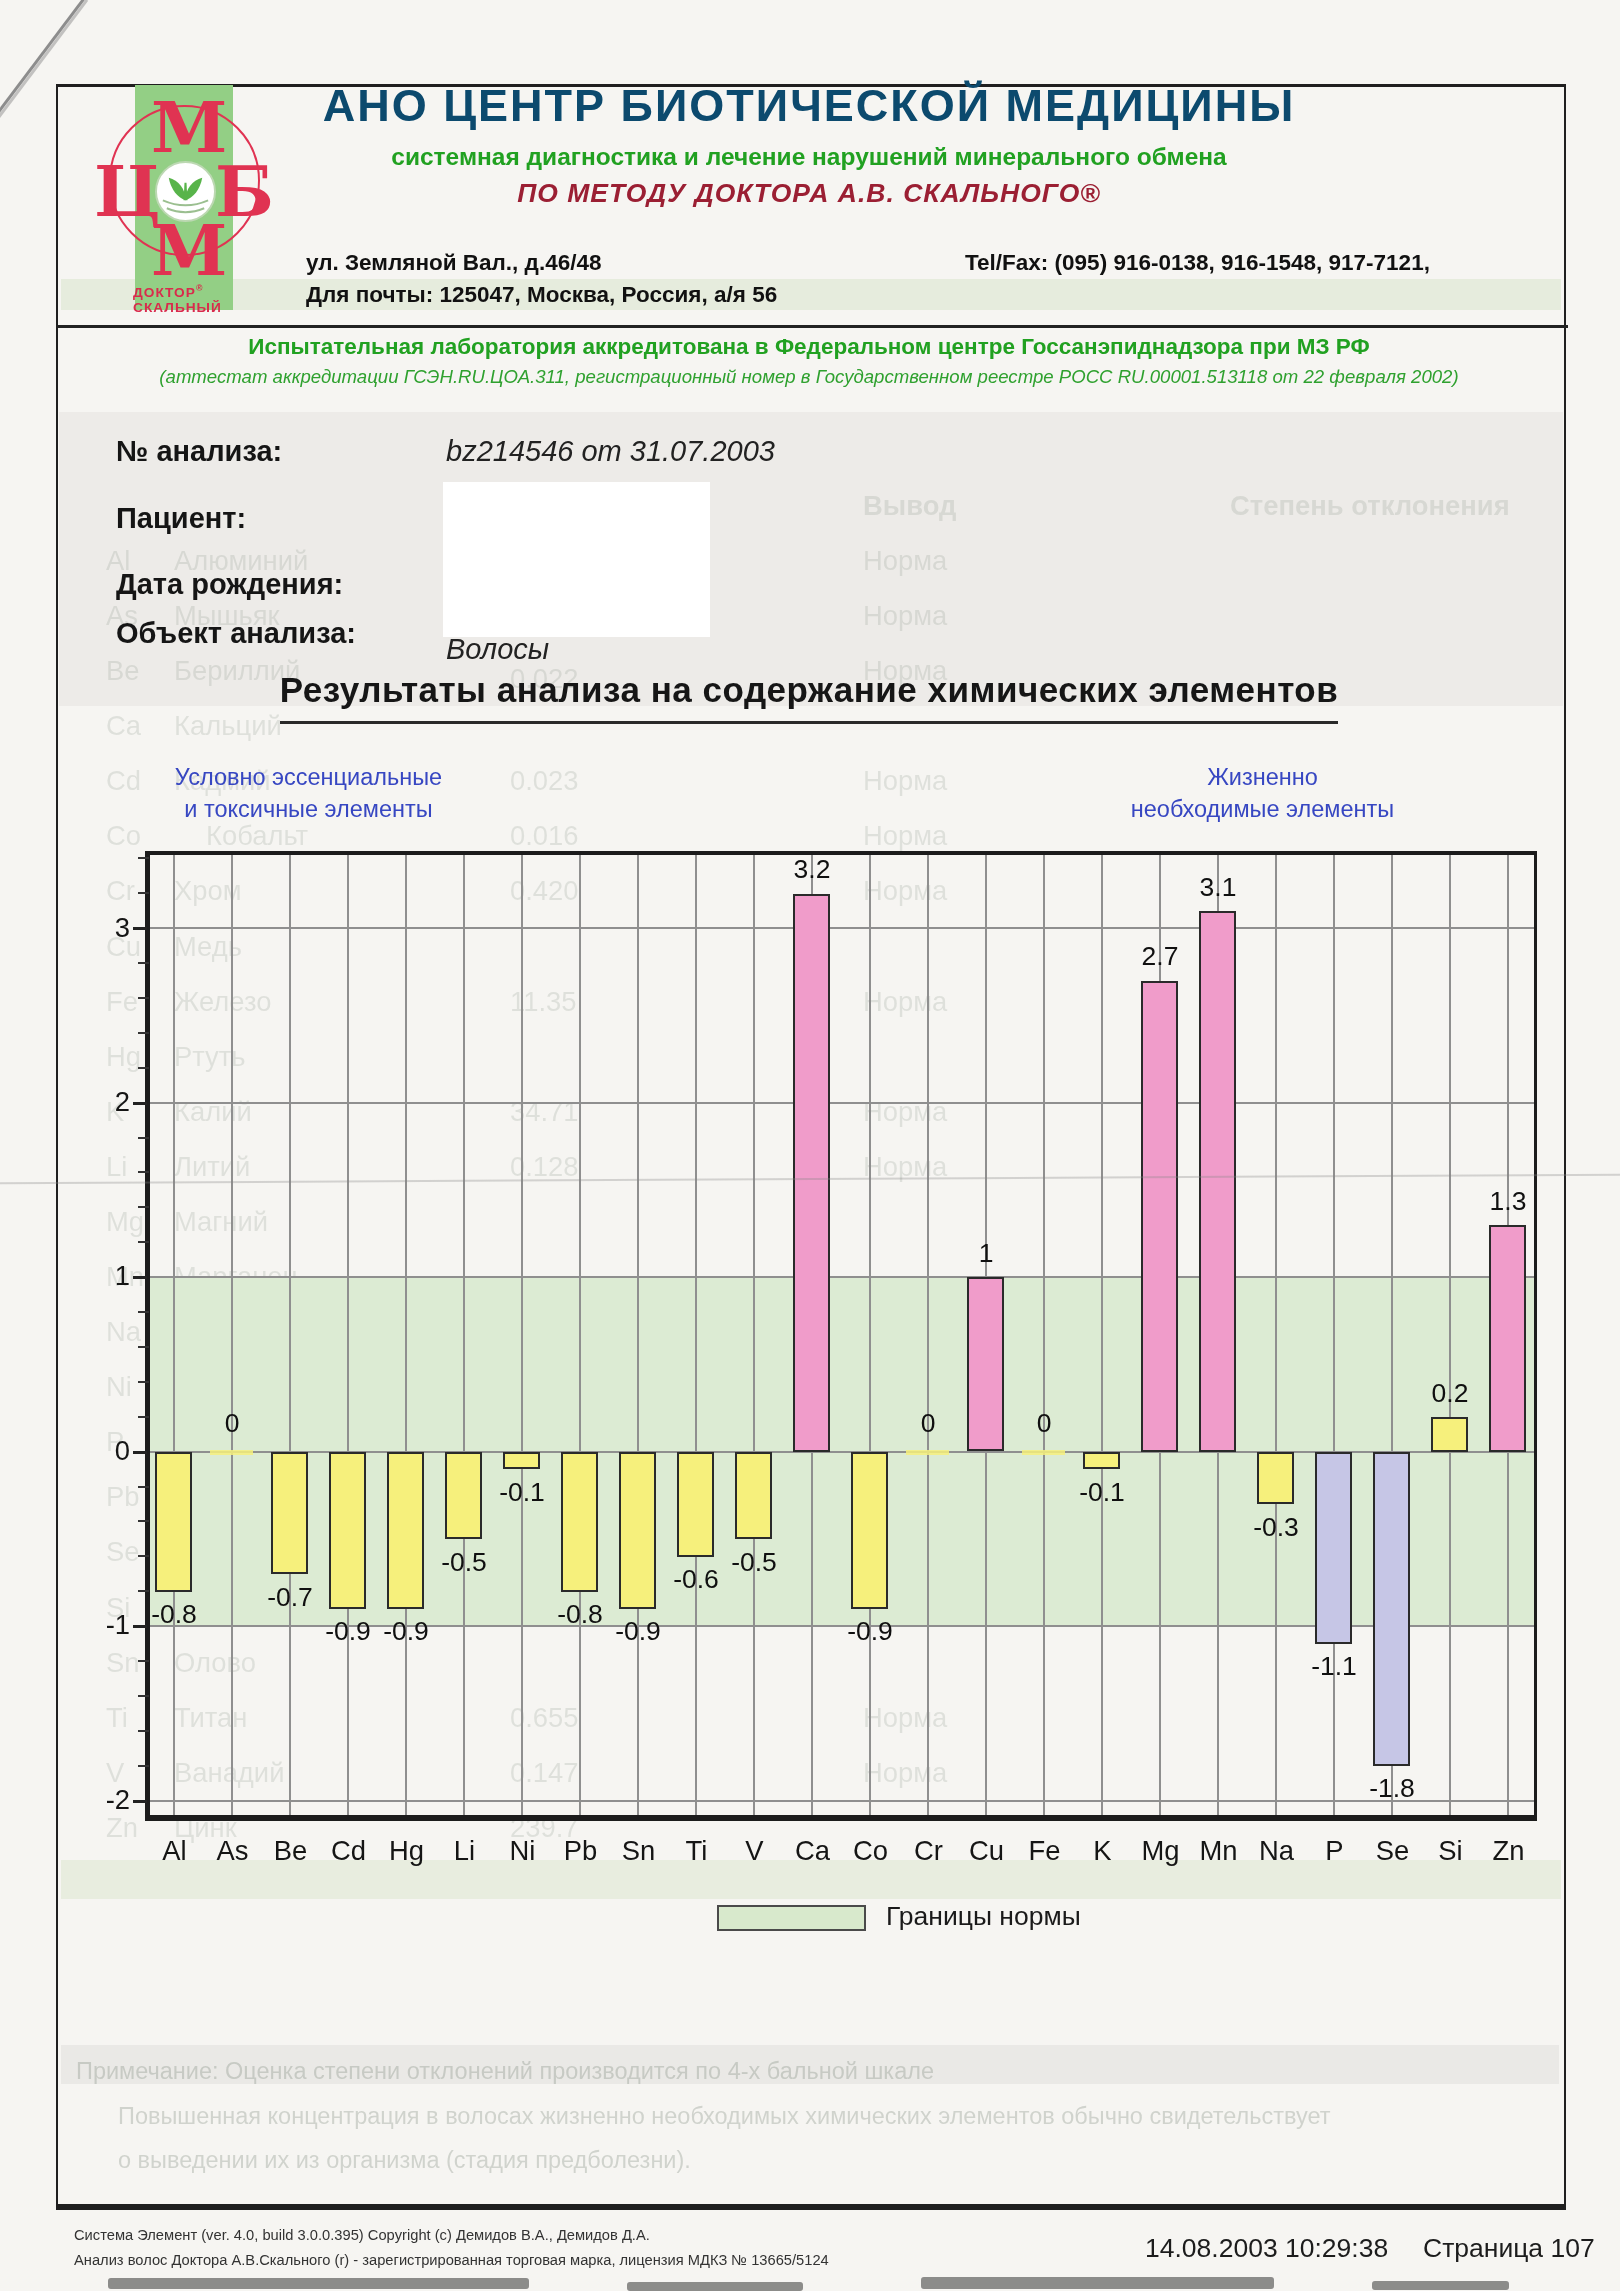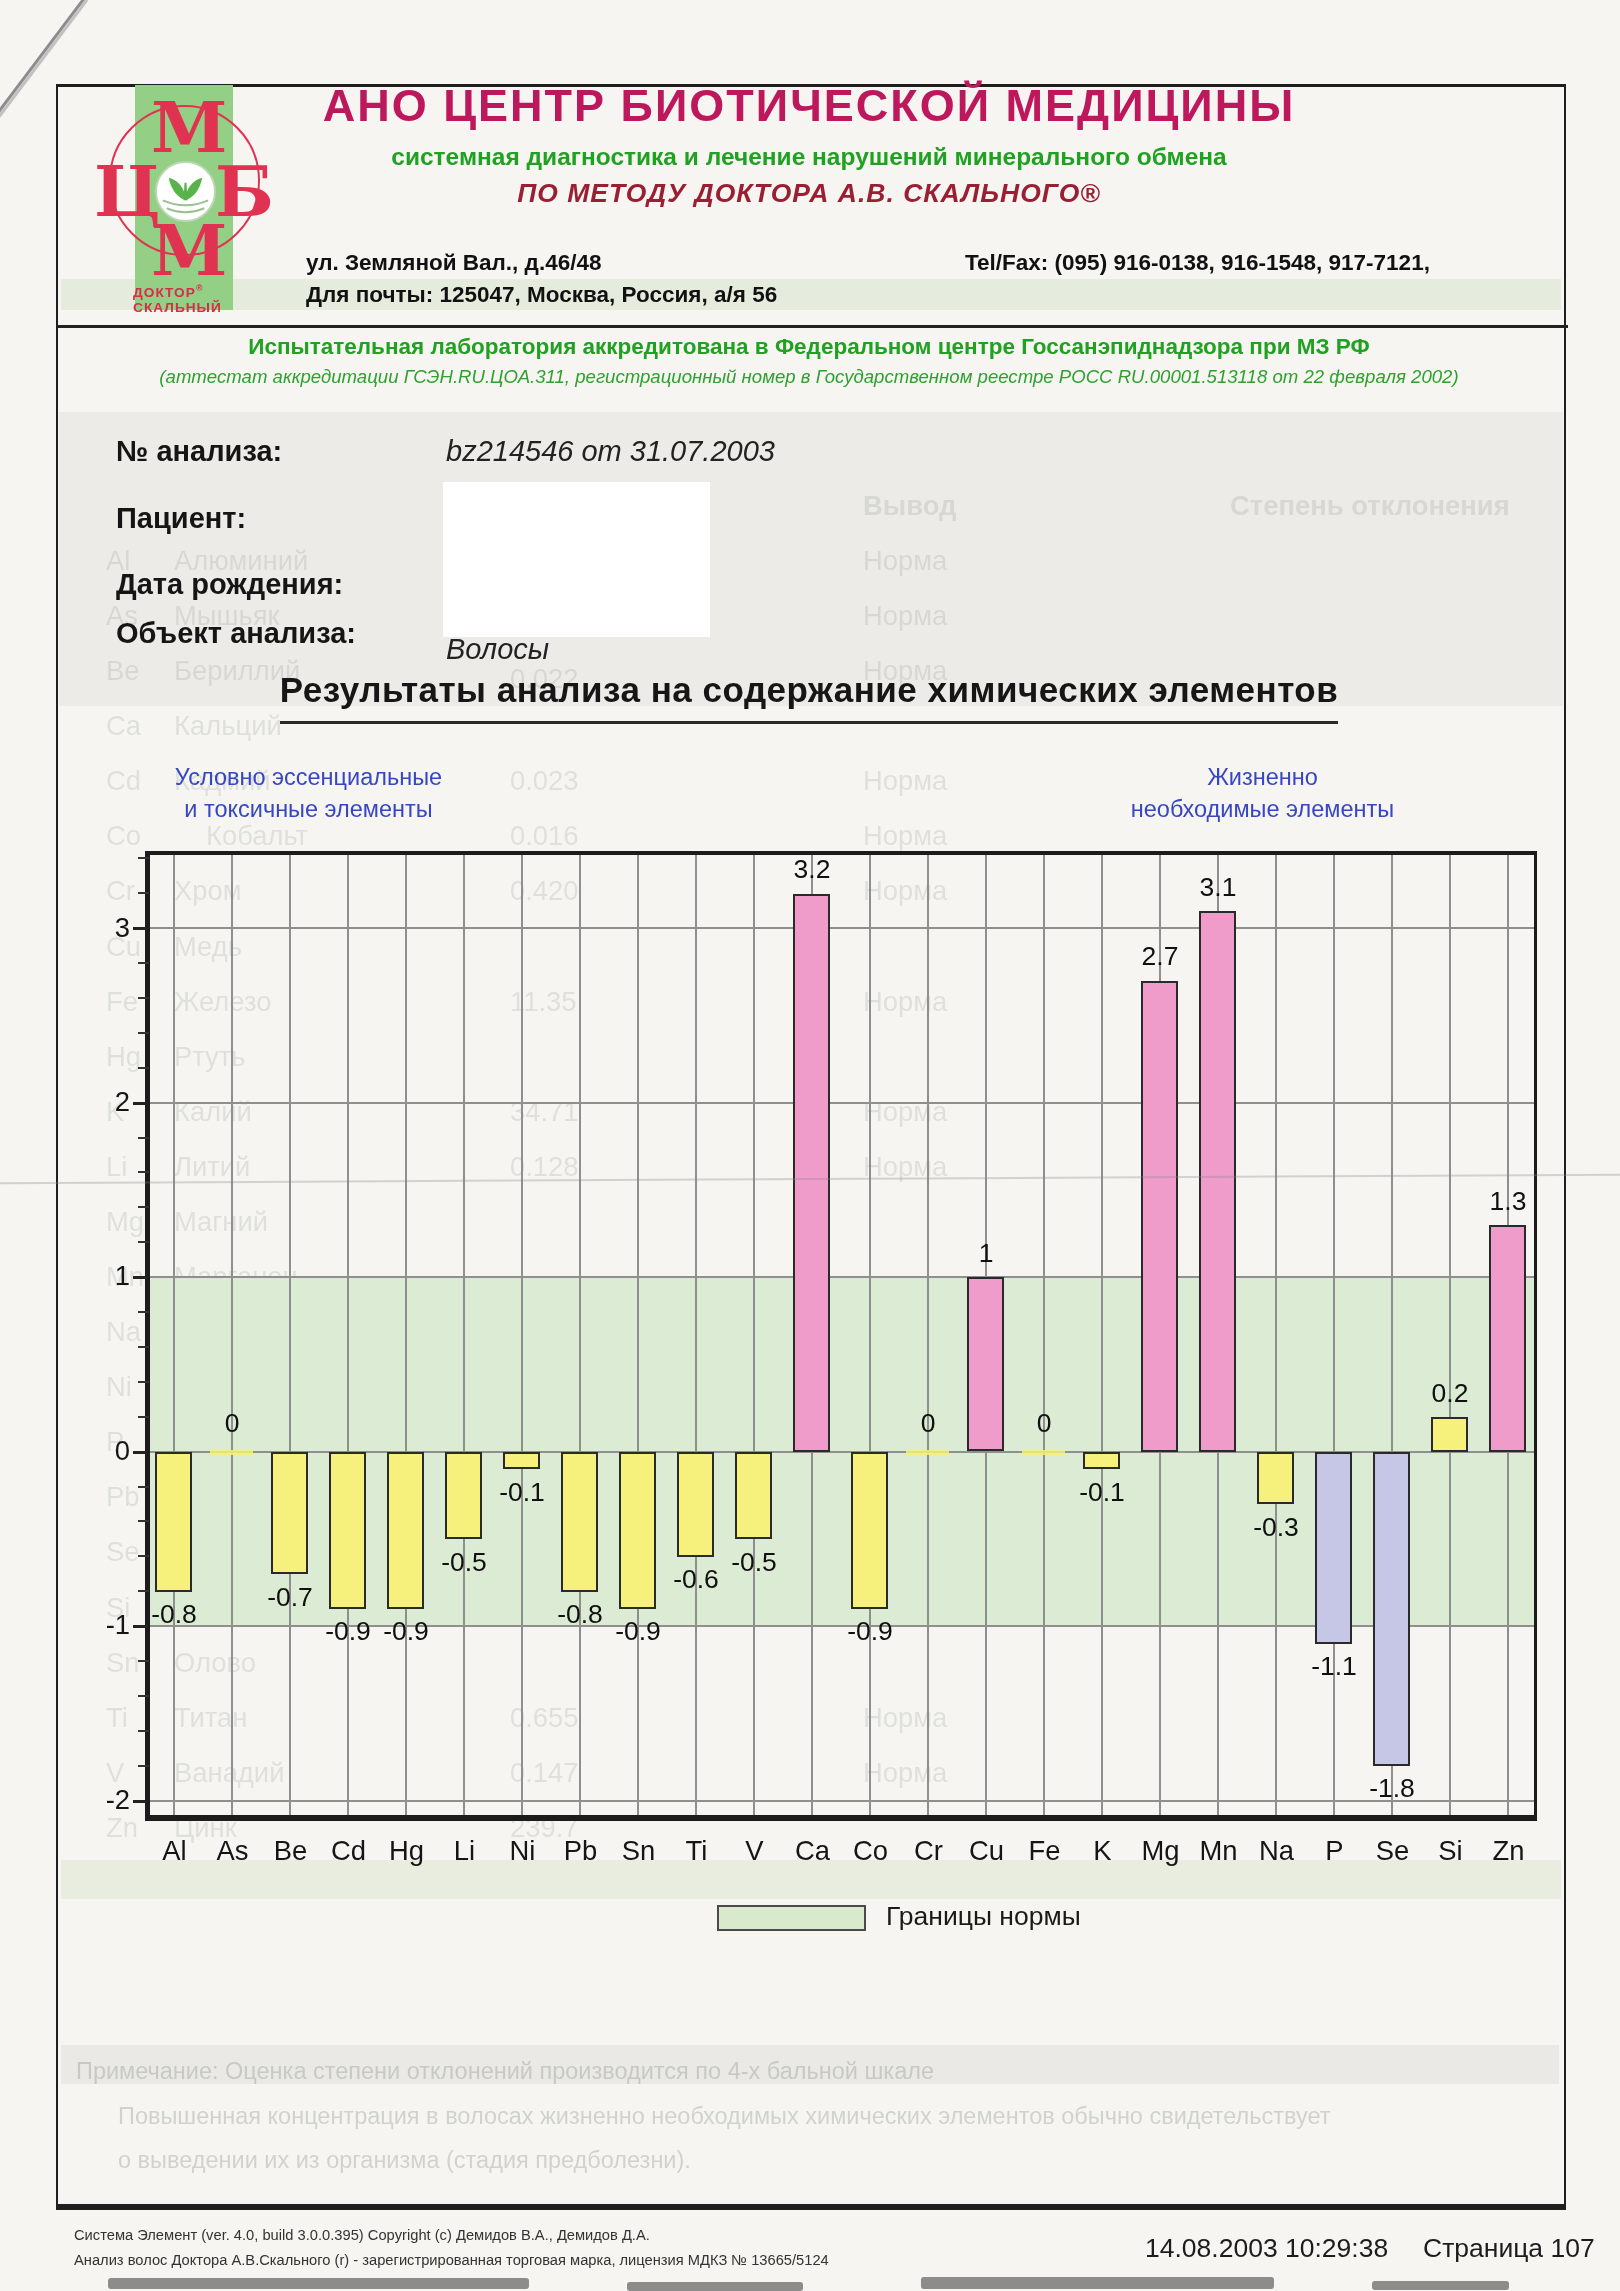--- a/index.html
+++ b/index.html
@@ -6,21 +6,21 @@
   body{width:1620px;height:2292px;position:relative;background:#f6f5f2;
        font-family:"Liberation Sans",sans-serif;color:#1a1a1a;overflow:hidden;}
   .abs{position:absolute;}
   .noi{pointer-events:none;}
   #doc-border{left:56px;top:84px;width:1506px;height:2117px;
     border-top:3.9px solid #1f1f1f;border-right:2.9px solid #1f1f1f;
     border-bottom:6.9px solid #1f1f1f;border-left:2.9px solid #1f1f1f;background:transparent;}
   .band{background:#edebe8;}
   
   #org-name{left:59px;top:80px;width:1500px;text-align:center;font-size:45px;font-weight:bold;
-    color:#be185d;letter-spacing:2px;}
+    color:#0c4a6e;letter-spacing:2px;}
   #tagline{left:59px;top:143px;width:1500px;text-align:center;font-size:24.5px;font-weight:bold;color:#21a121;}
   #method-line{left:59px;top:178px;width:1500px;text-align:center;font-size:26.5px;font-weight:bold;
     font-style:italic;color:#9b1f33;letter-spacing:1px;}
   .addr{font-size:22.5px;font-weight:bold;line-height:32px;color:#111;}
   #divider{left:56px;top:325px;width:1512px;height:2.9px;background:#222;}
   #accred1{left:59px;top:334px;width:1500px;text-align:center;font-size:22.5px;font-weight:bold;color:#21a121;}
   #accred2{left:59px;top:366px;width:1500px;text-align:center;font-size:18.6px;font-style:italic;color:#2fa12f;}
   
   #logo{left:90px;top:83px;width:206px;height:245px;}
   #logo .grect{position:absolute;left:45px;top:2px;width:98px;height:225px;background:#93cf85;}

